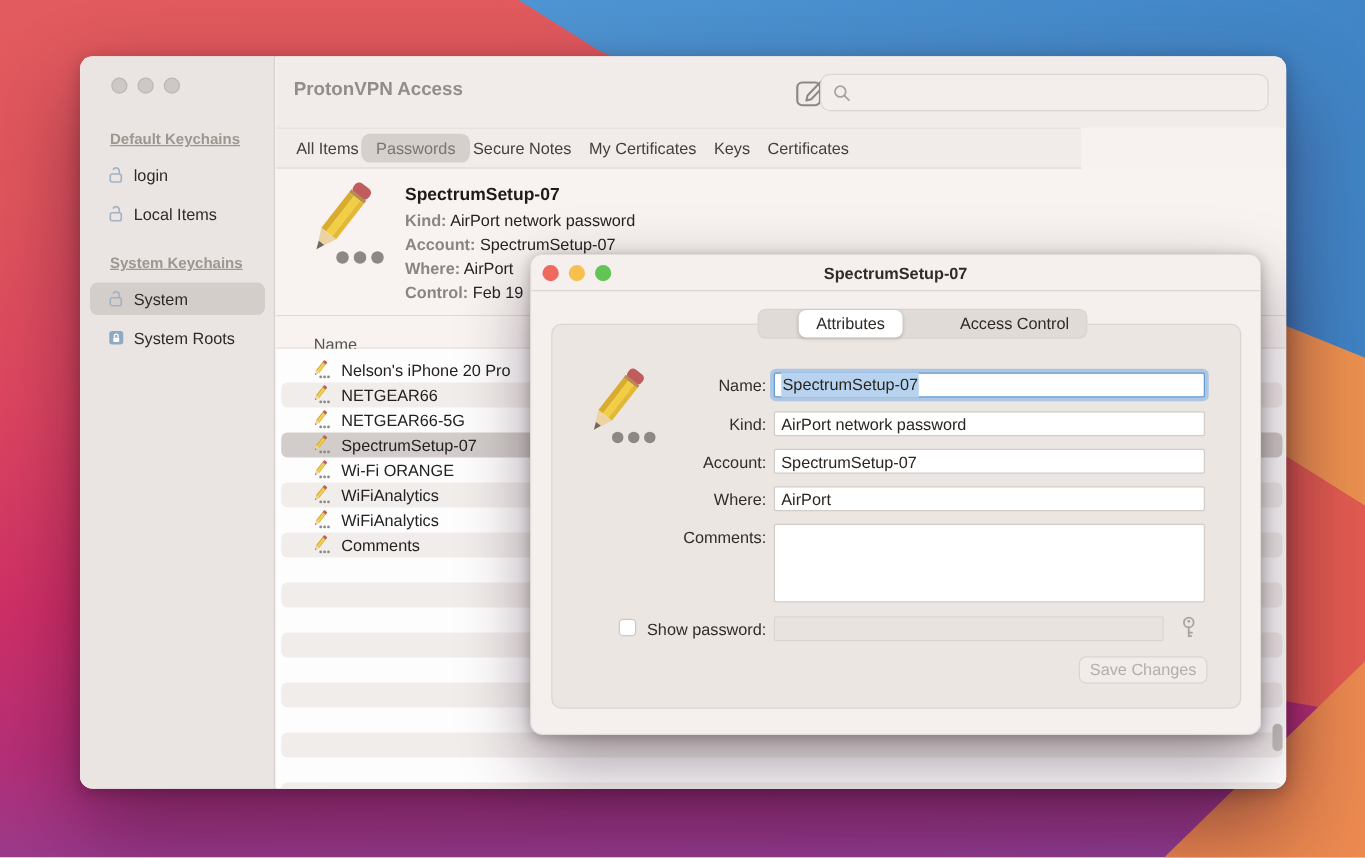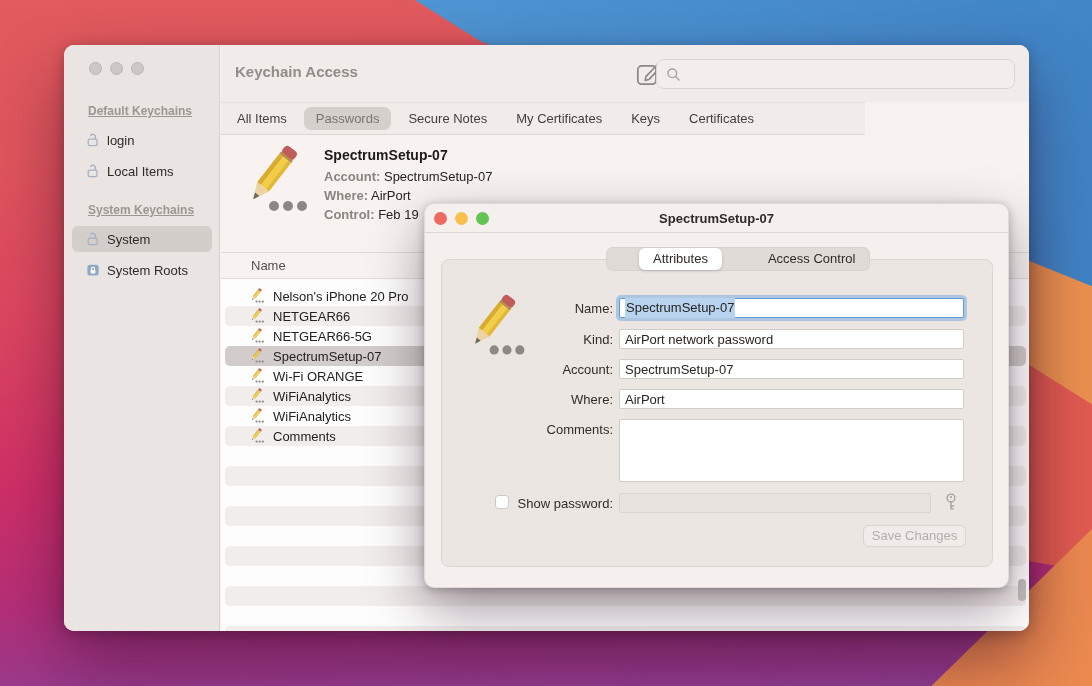--- a/index.html
+++ b/index.html
@@ -37,35 +37,35 @@
   .tool-ic { position:absolute; top:16px; width:26px; height:26px; color:#8d8885; }
   .searchbox { position:absolute; right:14px; top:14px; width:359px; height:30px;
     background:#f3eeec; border:1px solid #dcd6d3; border-radius:8px;
     display:flex; align-items:center; padding:0 9px; gap:6px; color:#a8a29e; }
   .searchbox input { border:none; outline:none; background:transparent; flex:1;
     font-size:13px; color:#46423f; font-family:inherit; }
   .searchbox input::placeholder { color:#aaa49f; }
 
   .tabbar { position:absolute; left:157px; top:57px; width:644px; height:33px;
     background:#f1ebe9; border-bottom:1px solid #ddd7d4; border-top:1px solid #e6e0dd;
-    display:flex; align-items:center; padding-left:16px; gap:29px; font-size:13px; color:#443f3c; }
+    display:flex; align-items:center; padding-left:16px; gap:14px; font-size:13px; color:#443f3c; }
   .tab { position:relative; white-space:nowrap; }
   .tab.active { background:#d6d0cd; color:#7a7571; border-radius:7px; padding:4px 12px; margin:0 -12px; }
 
   .detail-header { position:absolute; left:157px; top:90px; width:808px; height:118px;
     background:#f8f3f1; border-bottom:1px solid #e0dad7; }
   .big-pencil { position:absolute; left:19px; top:10px; }
   .detail-text { position:absolute; left:103px; top:11px; line-height:19px; }
   .detail-title { font-size:14px; font-weight:700; color:#1d1a18; margin-bottom:2px; }
   .detail-line .lbl { font-weight:700; color:#8b8581; }
   .detail-line .val { color:#262320; }
 
   .colhead { position:absolute; left:157px; top:208px; width:808px; height:26px;
     background:#f8f3f1; border-bottom:1px solid #e3ddda; color:#54504d; }
-  .colhead span { position:absolute; left:30px; top:5px; }
+  .colhead span { position:absolute; left:30px; top:15px; }
 
   .listarea { position:absolute; left:157px; top:234px; width:808px; height:352px; background:#fefdfd; }
   .row, .stripe { position:absolute; left:4px; width:801px; height:20px; border-radius:5px; }
   .stripe { background:#f1edeb; }
   .row { display:flex; align-items:center; gap:8px; padding-left:24px; color:#232120; }
   .row.zebra { background:#f1edeb; }
   .row.selected { background:#d2cdca; }
   .row svg { flex:0 0 auto; }
   .scroll-thumb { position:absolute; right:3px; top:300px; width:8px; height:22px;
     border-radius:4px; background:#c4bfbc; }
@@ -192,21 +192,21 @@
       </div>
       <div class="side-item" style="top:212px">
         <svg width="14" height="14">
             <use href="#sym-lock-roots"></use>
           </svg>
         <span>System Roots</span>
       </div>
     </div>
 
     <div class="toolbar">
-      <div class="win-title">Keychain Access</div>
+      <div class="win-title">ProtonVPN Access</div>
       <svg class="tool-ic" style="left:414px">
           <use href="#sym-compose"></use>
         </svg>
       <svg class="tool-ic" style="left:456px">
           <use href="#sym-info"></use>
         </svg>
       <div class="searchbox">
         <svg width="15" height="15">
             <use href="#sym-search"></use>
           </svg>
@@ -221,20 +221,24 @@
       <span class="tab">Keys</span>
       <span class="tab">Certificates</span>
     </div>
 
     <div class="detail-header">
       <svg class="big-pencil" width="72" height="72">
           <use href="#sym-pencil"></use>
         </svg>
       <div class="detail-text">
         <div class="detail-title">SpectrumSetup-07</div>
+        <div class="detail-line">
+          <span class="lbl">Kind:</span>
+          <span class="val">AirPort network password</span>
+        </div>
         <div class="detail-line">
           <span class="lbl">Account:</span>
           <span class="val">SpectrumSetup-07</span>
         </div>
         <div class="detail-line">
           <span class="lbl">Where:</span>
           <span class="val">AirPort</span>
         </div>
         <div class="detail-line">
           <span class="lbl">Control:</span>

